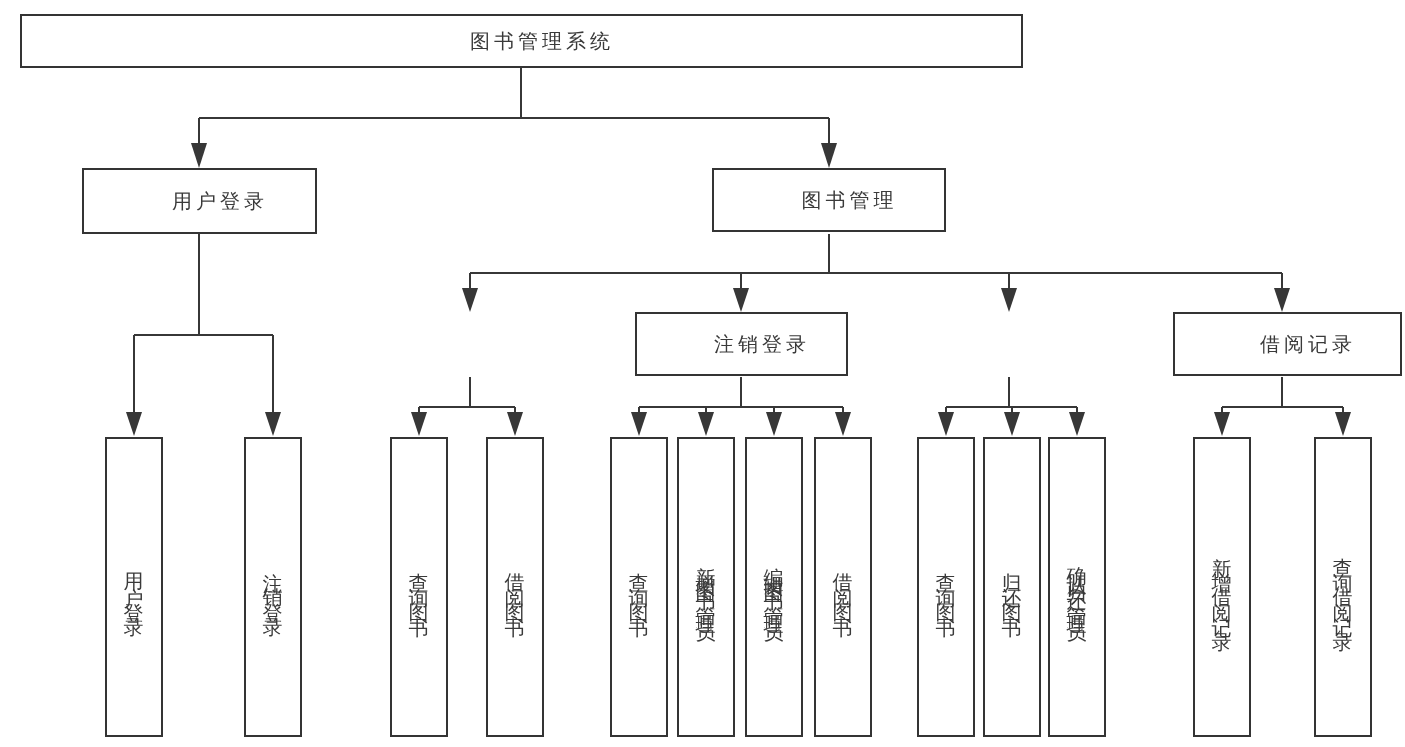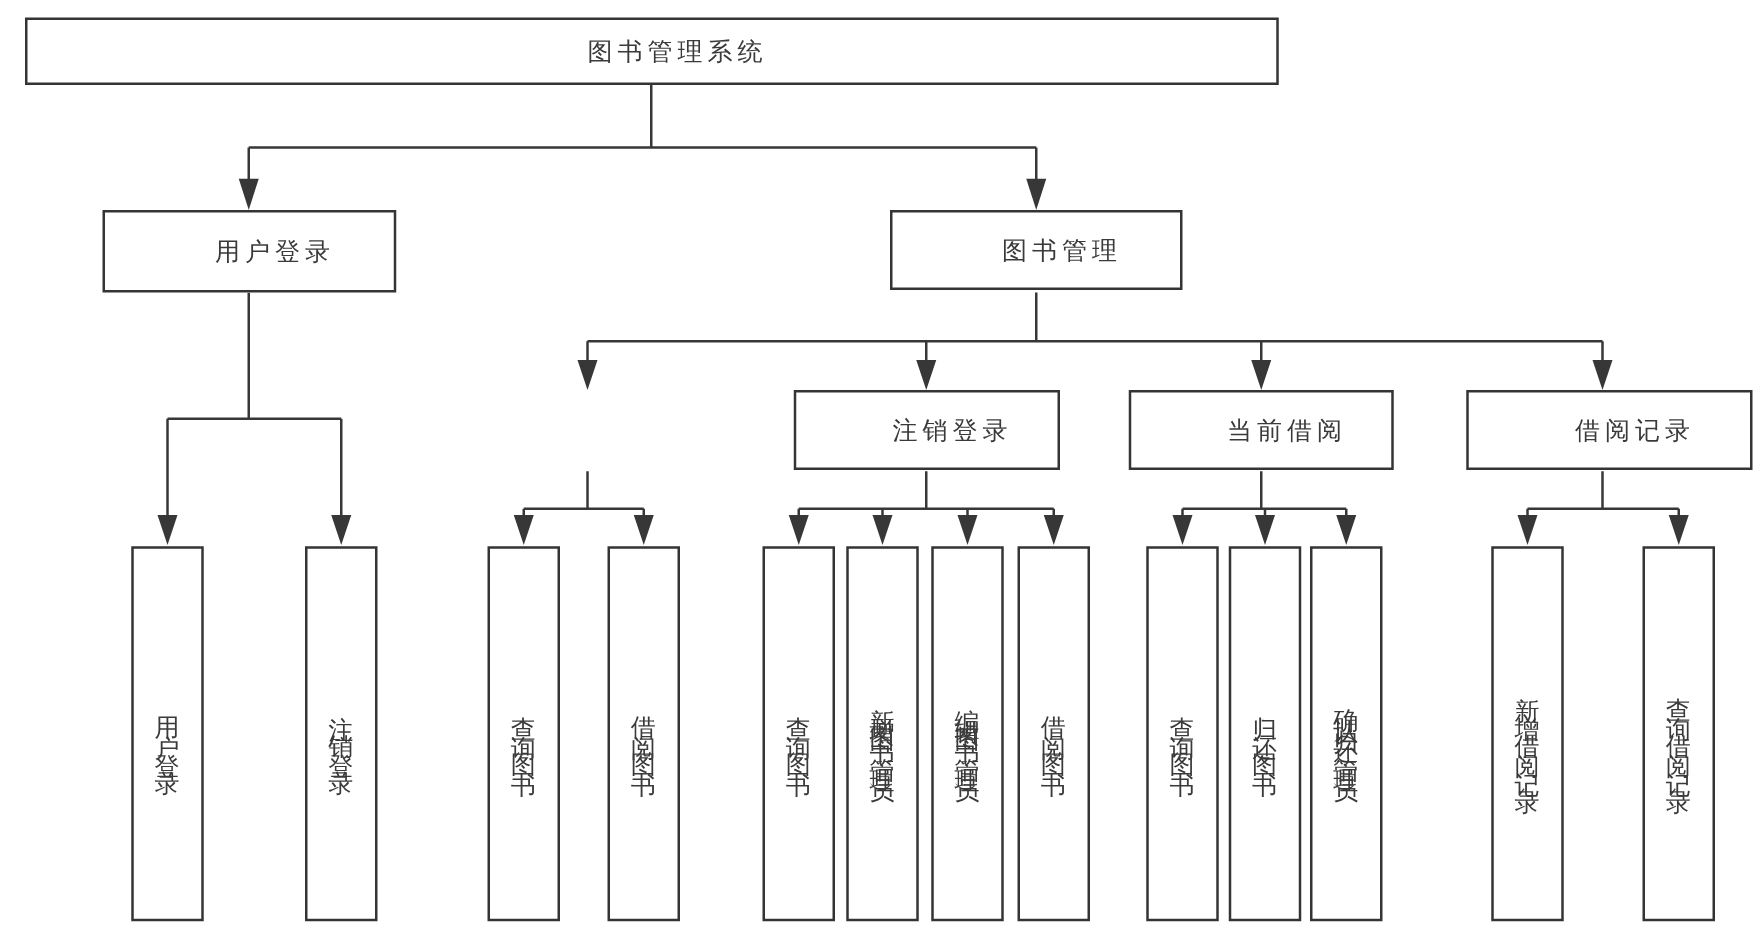--- a/index.html
+++ b/index.html
@@ -150,21 +150,20 @@
       <polygon points="1335,412 1351,412 1343,436"></polygon>
     </g>
   </svg>
 
   <div class="node" style="left:20px; top:14px; width:1003px; height:54px;">图书管理系统</div>
 
   <div class="node" style="left:82px; top:168px; width:235px; height:66px;">用户登录</div>
   <div class="node" style="left:712px; top:168px; width:234px; height:64px;">图书管理</div>
 
   <div class="node" style="left:635px; top:312px; width:213px; height:64px;">注销登录</div>
-  <div class="node" style="left:903px; top:312px; width:212px; height:64px;">当前借阅</div>
   <div class="node" style="left:1173px; top:312px; width:229px; height:64px;">借阅记录</div>
 
   <div class="leaf" style="left:105px;">
     <span>用户登录</span>
   </div>
   <div class="leaf" style="left:244px;">
     <span>注销登录</span>
   </div>
 
   <div class="leaf" style="left:390px;">

